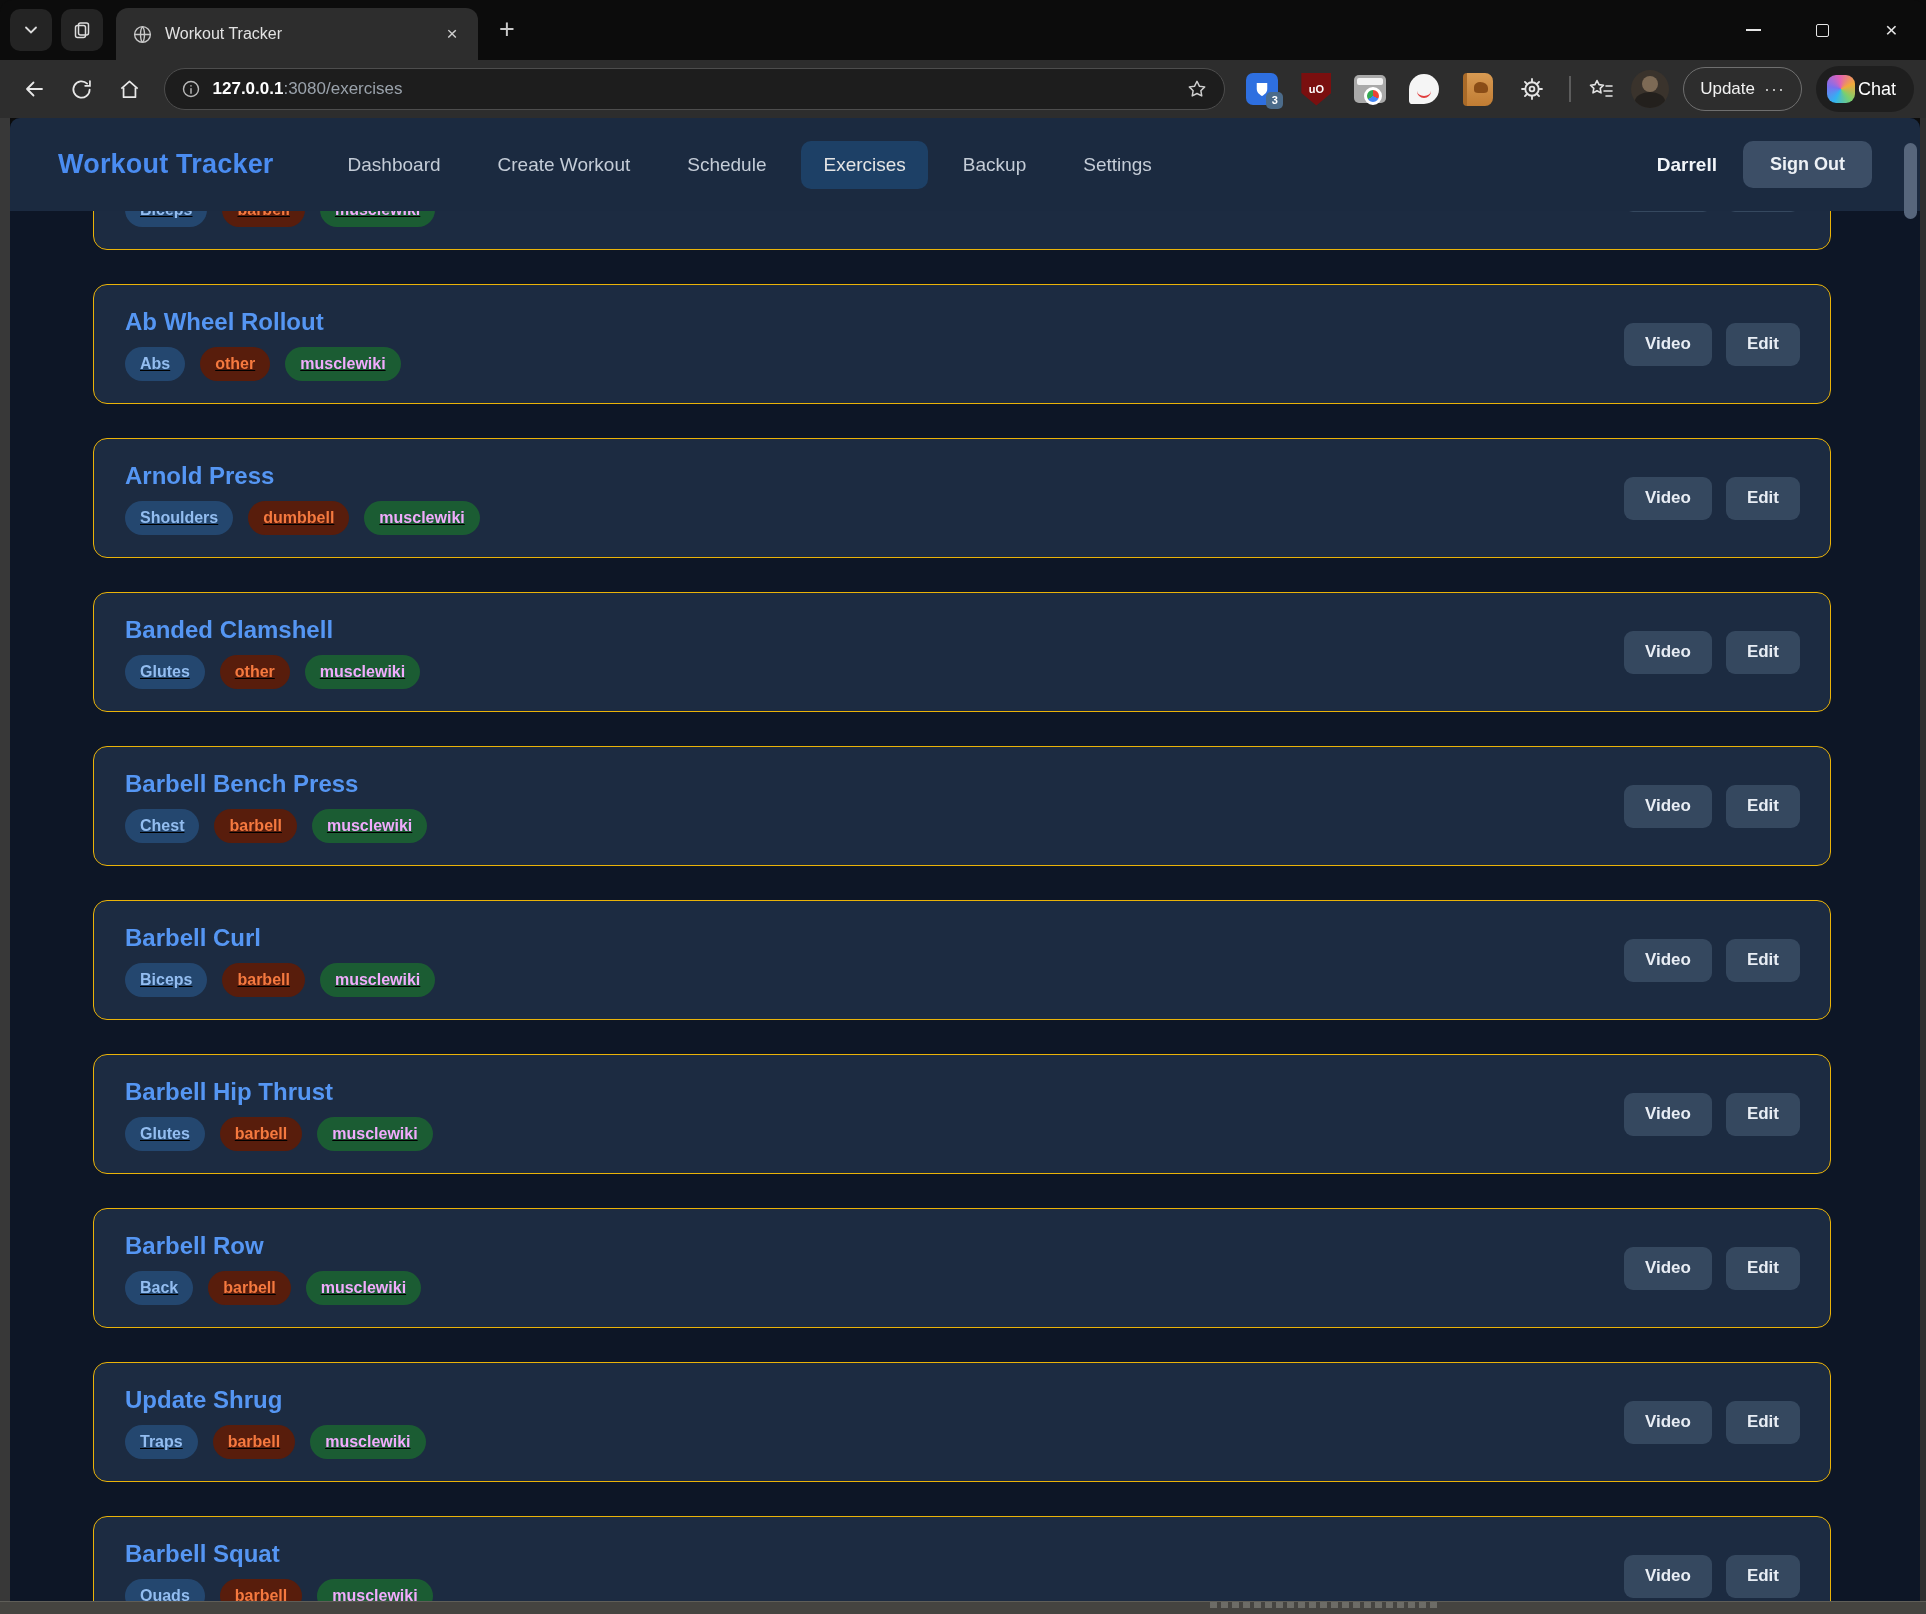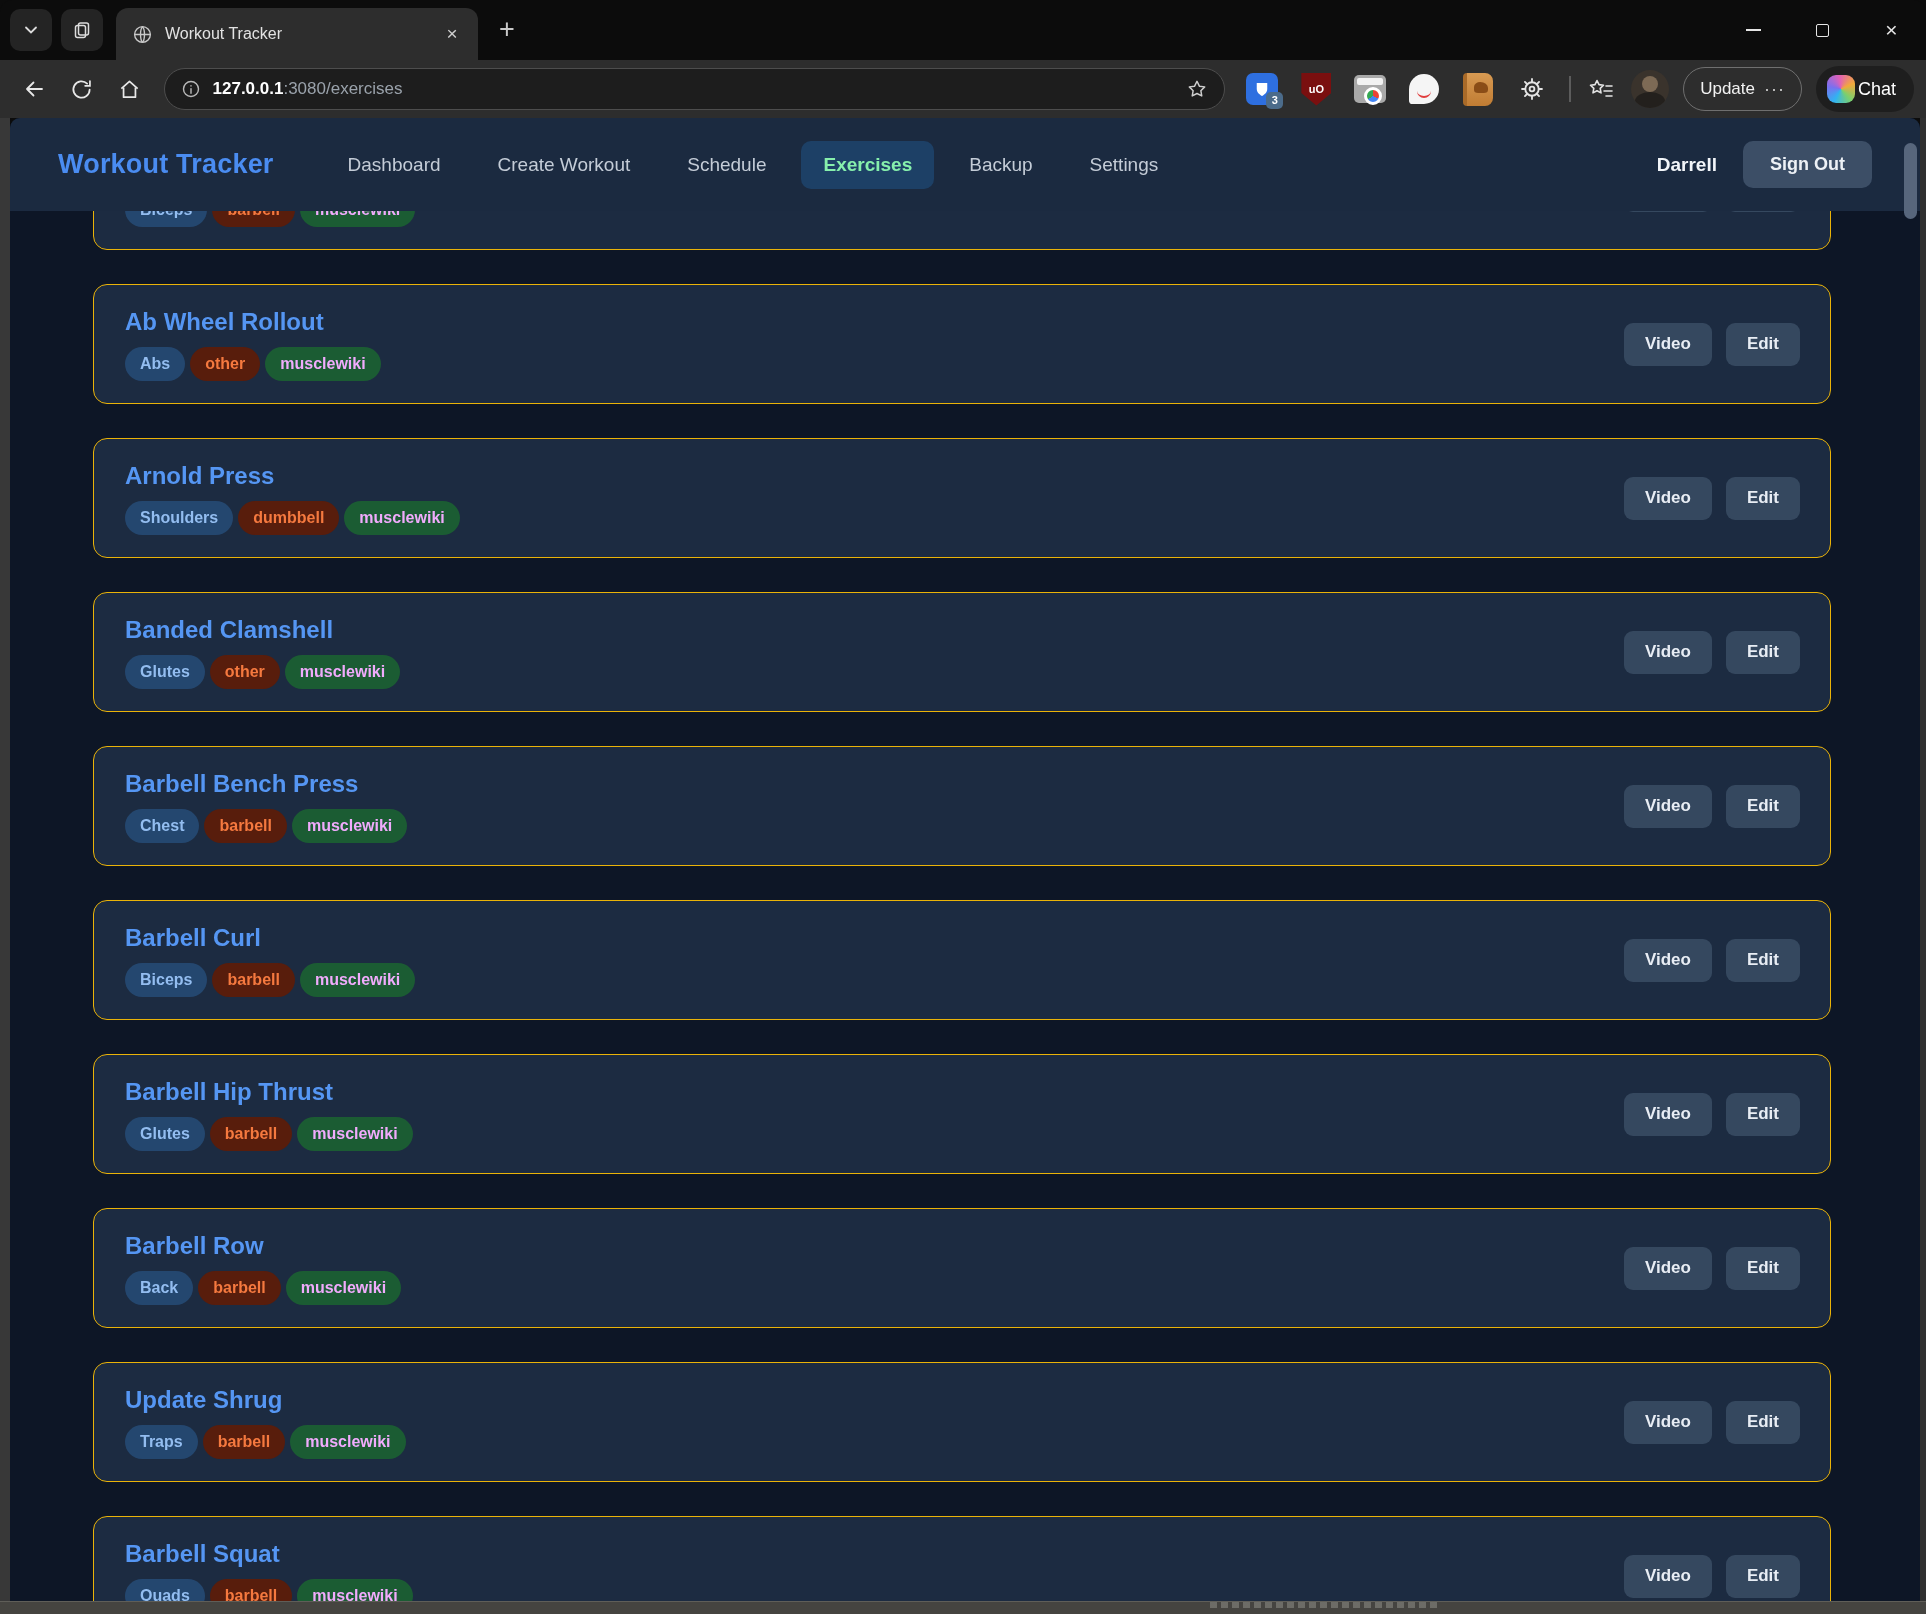--- a/index.html
+++ b/index.html
@@ -62,31 +62,31 @@
   .frame-bottom{ position:absolute; left:0; right:0; bottom:0; height:13px; background:#454440; border-top:1px solid #5f5e58; }
   .ghost-text { position:absolute; left:1210px; bottom:6px; width:230px; height:6px; opacity:.55;
     background:repeating-linear-gradient(90deg,#8d8d86 0 7px, transparent 7px 11px); }
 
   
   .page { position:absolute; top:118px; left:10px; right:6px; bottom:13px; background:#0d1626; border-radius:10px 10px 0 0; overflow:hidden; }
   .site-header { position:relative; z-index:2; height:93px; background:#1b2a40; display:flex; align-items:center; padding:0 48px; }
   .brand { font-size:27px; font-weight:700; color:#4a8cf1; letter-spacing:.2px; }
   .nav { display:flex; align-items:center; margin-left:52px; gap:13px; }
   .nav-item { padding:13px 22px; border-radius:10px; font-size:19px; color:#c4ccd7; }
-  .nav-item[data-active="true"] { background:#1d4066; color:#86efac;font-weight:bold; }
+  .nav-item[data-active="true"] { background:#1d4066; color:#e5e5e5; }
   .header-right { margin-left:auto; display:flex; align-items:center; gap:26px; }
   .user-name { font-size:19px; font-weight:700; color:#f2f5f9; }
   .signout { padding:13px 27px; border-radius:10px; background:#3c4e66; color:#edf1f6; font-size:18px; font-weight:700; border:none; font-family:inherit; }
 
   .content { position:relative; z-index:1; padding:0 89px 0 83px; }
   .card { height:120px; border-radius:14px; background:#1c2b41; border:1px solid #eab308;
           margin-bottom:34px; display:flex; align-items:center; justify-content:space-between; padding:0 30px 0 31px; }
   .card.partial { margin-top:-81px; }
   .card-title { font-size:24px; font-weight:700; color:#5596f3; min-height:30px; line-height:30px; }
-  .tag-row { margin-top:10px; display:flex; gap:5px; }
+  .tag-row { margin-top:10px; display:flex; gap:15px;text-decoration:underline; }
   .tag { height:34px; padding:0 15px; border-radius:17px; display:inline-flex; align-items:center; font-size:16px; font-weight:600; }
   .tag[data-type="muscle"]    { background:#24476f; color:#93bdf0; }
   .tag[data-type="equipment"] { background:#581d0c; color:#f5793f; }
   .tag[data-type="source"]    { background:#1b5c33; color:#f0abfc; }
   .card-actions { display:flex; gap:14px; }
   .btn { height:43px; padding:0 21px; border-radius:9px; background:#35485f; color:#e8edf4; font-size:17px; font-weight:600; border:none; font-family:inherit; }
 
   .scroll-thumb { position:absolute; top:25px; right:3px; width:13px; height:76px; border-radius:7px; background:#57667c; z-index:3; }
 </style>
 </head>

